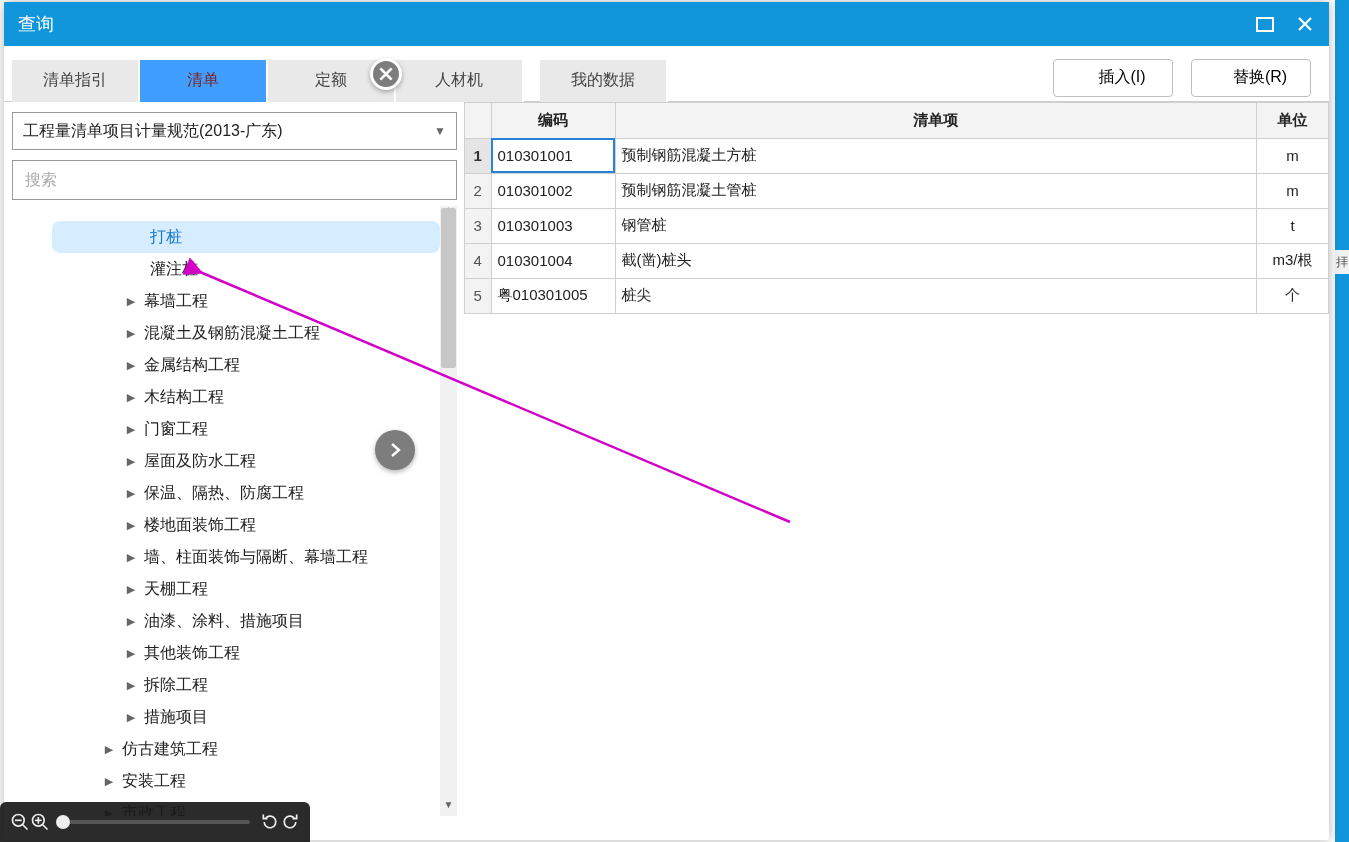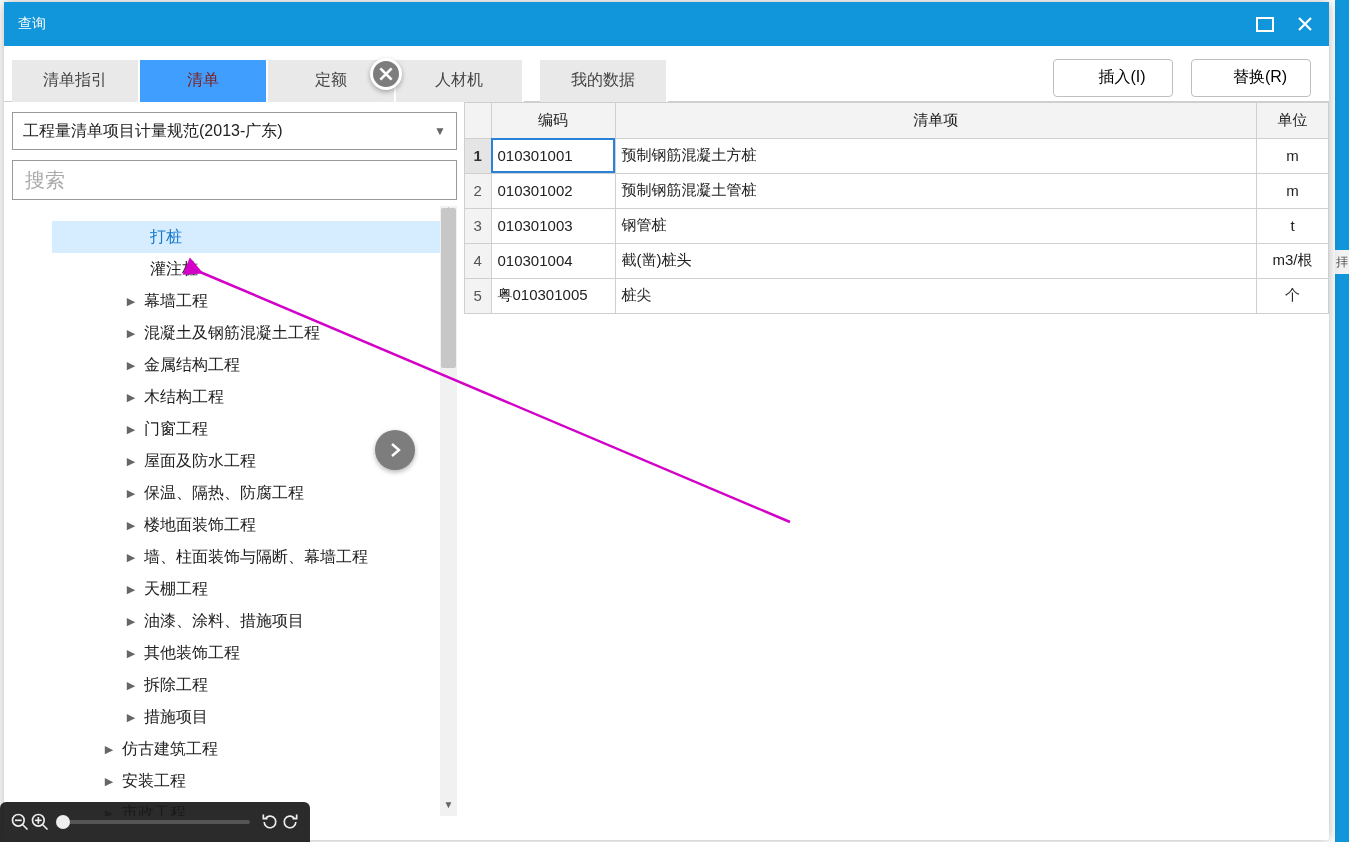--- a/index.html
+++ b/index.html
@@ -4,21 +4,21 @@
 <style>
   * { box-sizing: border-box; }
   html, body { margin:0; padding:0; font-family: "Microsoft YaHei", Arial, sans-serif; font-size:15px; background:#fff; color:#222; }
   .stage { position:relative; width:1349px; height:842px; overflow:hidden; }
 
   .bg-strip { position:absolute; right:0; top:0; width:14px; height:842px; background:#1296db; }
   .bg-flag  { position:absolute; right:0; top:250px; width:14px; height:24px; background:#f2f2f2; color:#555; font-size:12px; text-align:center; line-height:24px;}
 
   .window { position:absolute; left:4px; top:2px; width:1325px; height:838px; background:#fff; box-shadow:0 0 12px rgba(0,0,0,.3); border-radius:2px; }
   .titlebar { height:44px; background:#1296db; color:#fff; display:flex; align-items:center; padding:0 14px; }
-  .titlebar .title { font-size:14px; }
+  .titlebar .title { font-size:18px; }
   .titlebar .spacer { flex:1; }
   .winctrl { display:flex; gap:20px; }
   .winctrl .btn { width:20px; height:20px; display:flex; align-items:center; justify-content:center; cursor:pointer; }
   .winctrl .max { border:2px solid #fff; width:14px; height:11px; box-sizing:content-box; }
   .winctrl .close svg { width:16px; height:16px; }
 
   .body { position:relative; height:794px; padding:0; }
 
   
   .tabrow { display:flex; align-items:center; height:42px; margin-top:14px; border-bottom:1px solid #cfcfcf; padding-left:8px; }
@@ -30,44 +30,44 @@
   .rightbtns button { width:120px; height:38px; background:#fff; border:1px solid #bfbfbf; border-radius:4px; font-size:16px; cursor:pointer;padding-left:24px; }
 
   
   .content { display:flex; height:740px; }
   .left { width:460px; padding:10px 0 4px 8px; position:relative; }
   .right { flex:1; padding:0; position:relative; }
 
   .selectbox { width:445px; height:38px; border:1px solid #999; display:flex; align-items:center; padding:0 10px; justify-content:space-between; cursor:pointer; font-size:16px;}
   .selectbox .caret { font-size:12px; color:#666; }
   .searchbox { width:445px; height:40px; border:1px solid #999; margin-top:10px; padding:0 10px; font-size:16px; color:#999; display:flex; align-items:center; }
-  .searchbox input { border:none; outline:none; width:100%; font-size:20px; }
+  .searchbox input { border:none; outline:none; width:100%; font-size:16px; }
   .searchbox input::placeholder { color:#aaa; }
 
   .treewrap { position:relative; width:445px; height:610px; margin-top:6px; overflow:hidden;}
   .tree { width:428px; height:610px; overflow-y:auto; }
   .tree::-webkit-scrollbar{width:0;}
   .scrollbar { position:absolute; right:0; top:0; width:17px; height:610px; background:#f1f1f1;}
   .scrollthumb { position:absolute; right:1px; top:2px; width:15px; height:160px; background:#c7c7c7; border-radius:2px;}
   .scrollarrow-up,.scrollarrow-down{position:absolute; right:1px; width:15px; height:15px; font-size:10px; color:#666; text-align:center;}
   .scrollarrow-up{top:-2px;} .scrollarrow-down{bottom:2px;}
 
   .tree li { list-style:none; }
-  .node { height:32px; display:flex; align-items:center; cursor:pointer; font-size:16px; }
+  .node { height:32px; display:flex; align-items:center; cursor:pointer; font-size:16px;border-radius:8px; }
   .node .tri { width:14px; font-size:11px; color:#666; margin-right:6px; text-align:center;}
   .node.lv1 { padding-left:50px; }
   .node.lv2 { padding-left:72px; }
   .node.lv3 { padding-left:98px; }
   .node.selected { background:#d6ecff; color:#1678c8; }
 
   
   .tablewrap { border:1px solid #cfcfcf; border-right:none; border-bottom:none;}
   table { border-collapse:collapse; width:100%; table-layout:fixed;}
   th, td { border:1px solid #cfcfcf; border-top:none; border-left:none; height:35px; padding:0 6px; font-size:15px; text-align:left; }
-  th { background:#f3f3f3; font-weight:normal; text-align:center;}
+  th { background:#f3f3f3; font-weight:bold; text-align:center;}
   .col-idx { width:26px; text-align:center; background:#f3f3f3; color:#555;}
   .col-code { width:124px; }
   .col-unit { width:72px; text-align:center;margin-left:12px;}
   tr.sel td.col-idx { background:#e5e5e5; font-weight:bold; color:#333;}
   tr.sel td.code { outline:2px solid #2a82d7; outline-offset:-2px;}
 
   
   .circlebtn { position:absolute; width:40px; height:40px; border-radius:50%; background:#7d7d7d; color:#fff; display:flex; align-items:center; justify-content:center; cursor:pointer; box-shadow:0 2px 5px rgba(0,0,0,.3);}
   .circlebtn svg{width:18px;height:18px;}
   .circle-close { left:370px; top:58px; border:3px solid #fff; width:32px; height:32px;}

